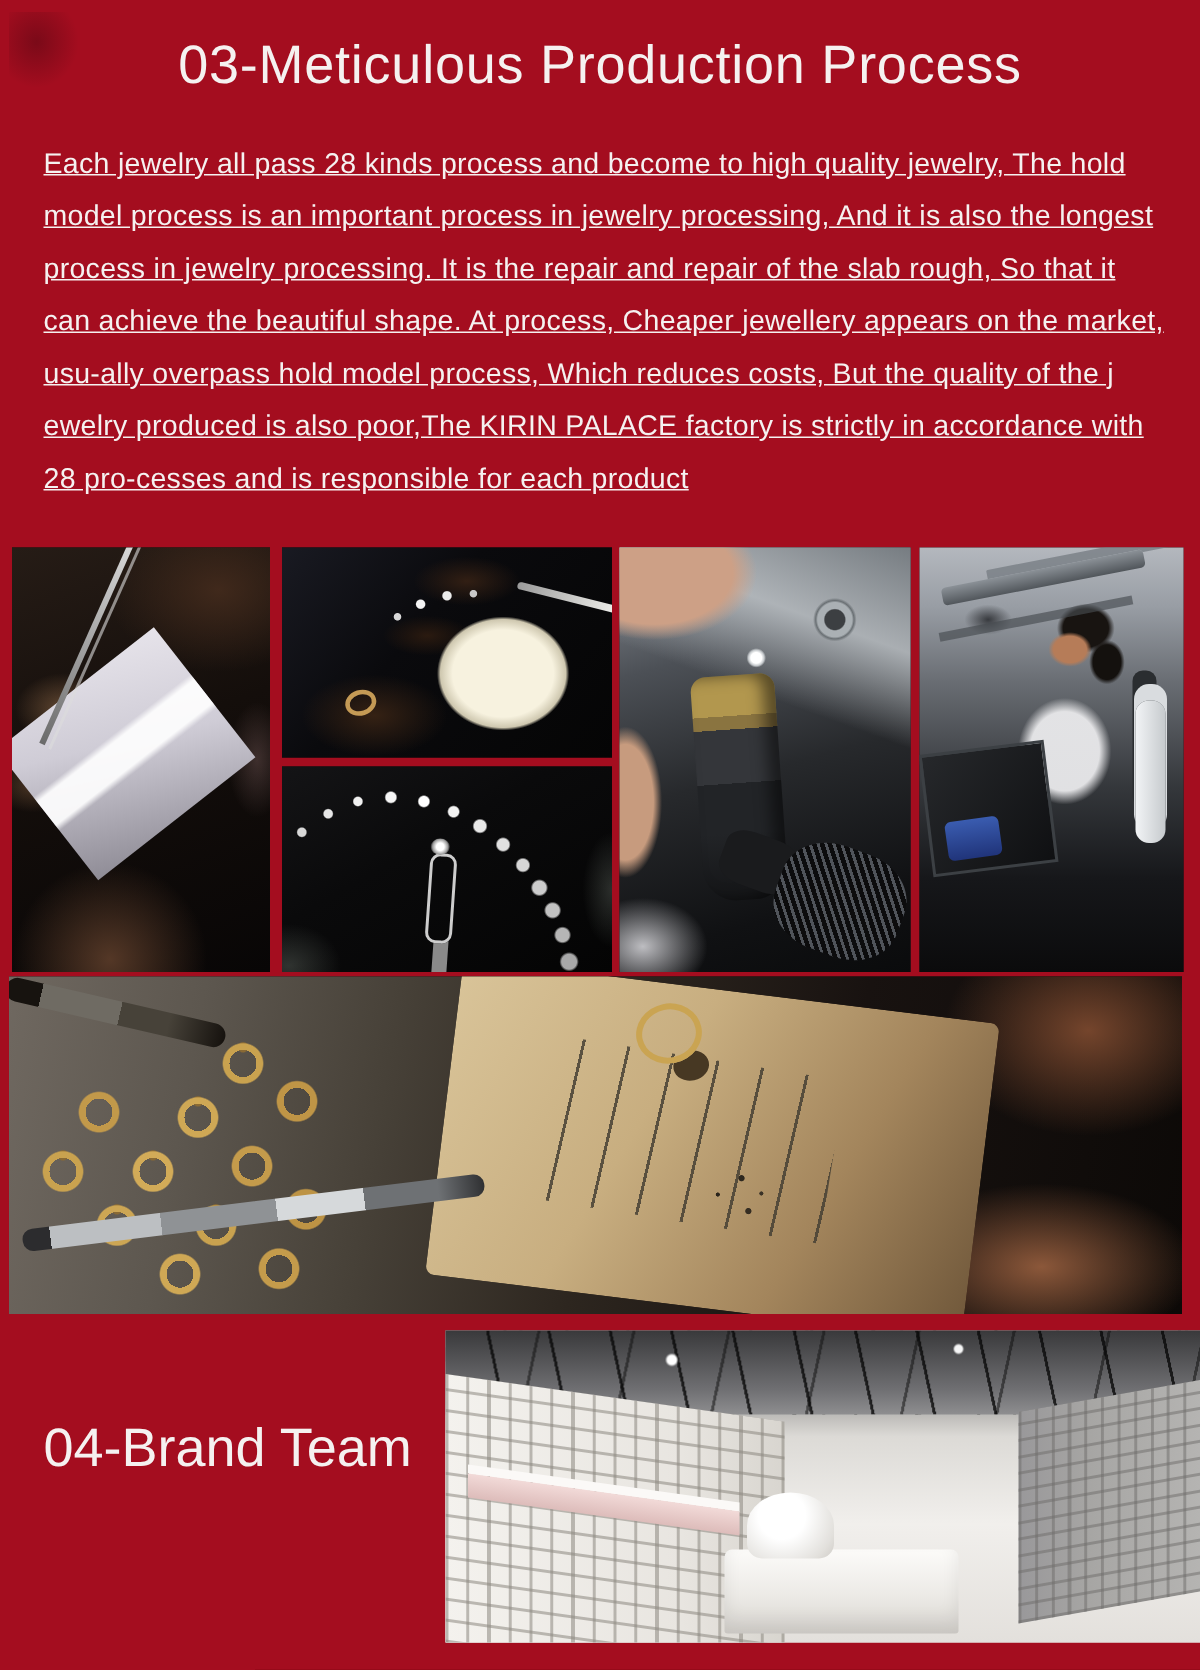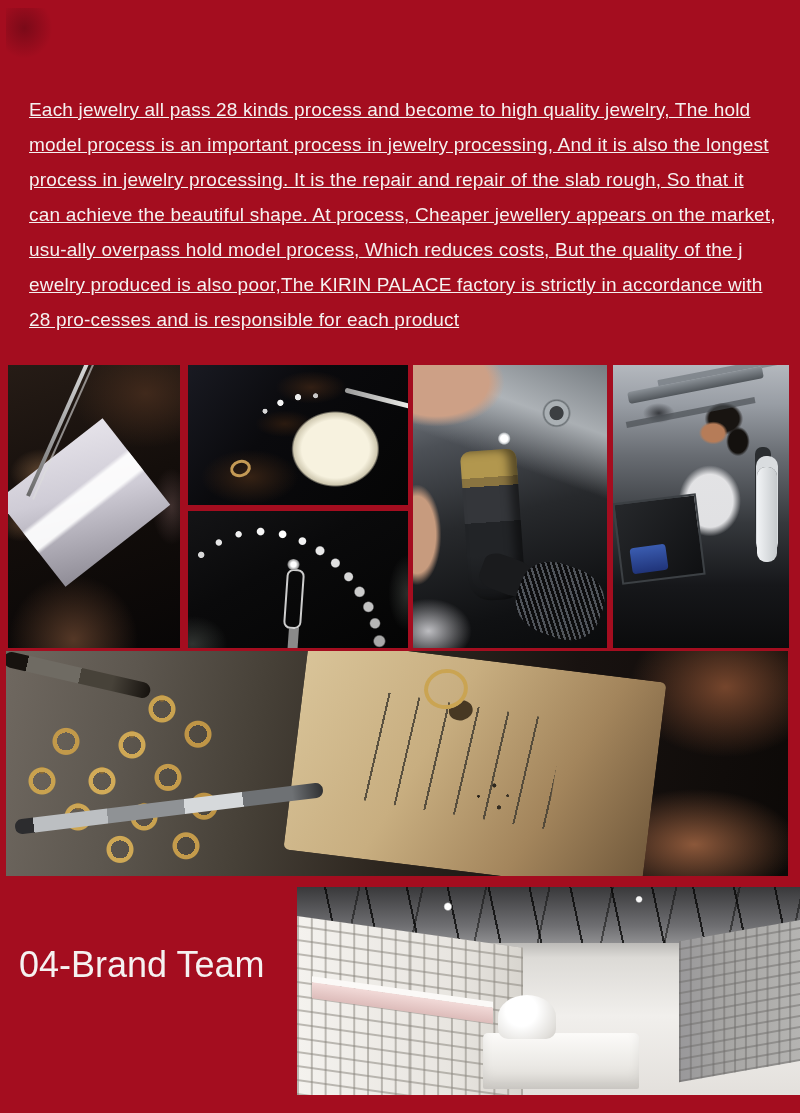--- a/index.html
+++ b/index.html
@@ -7,21 +7,21 @@
   #page{position:relative;width:800px;height:1113px;margin:0 auto;background:var(--red);
         overflow:hidden;font-family:"Liberation Sans","DejaVu Sans",sans-serif;}
   .shade{position:absolute;left:6px;top:8px;width:46px;height:50px;
          background:radial-gradient(ellipse at 40% 40%, rgba(60,5,14,.4), rgba(60,5,14,0) 72%);}
 
   .proc-title{position:absolute;top:22px;left:0;width:100%;margin:0;text-align:center;
               font-size:36px;font-weight:400;color:var(--ink);letter-spacing:.5px;}
   .proc-para{position:absolute;top:92px;left:29px;margin:0;font-size:19px;line-height:35px;
              color:var(--ink);white-space:pre;letter-spacing:.2px;text-decoration:underline;}
 
-  .brand-title{position:absolute;left:19px;top:944px;margin:0;font-size:36px;font-weight:400;color:var(--ink);}
+  .brand-title{position:absolute;left:29px;top:944px;margin:0;font-size:36px;font-weight:400;color:var(--ink);}
 
   .ph{position:absolute;overflow:hidden;}
   .ph::before,.ph::after{content:"";position:absolute;}
   .ph>div{position:absolute;}
 
   
   #ph1{left:8px;top:365px;width:172px;height:283px;background-color:#0c0908;background-image:
     radial-gradient(ellipse 46px 34px at 20% 38%, rgba(158,116,78,.55), transparent 70%),
     radial-gradient(ellipse 36px 26px at 8% 56%, rgba(140,100,66,.45), transparent 70%),
     radial-gradient(ellipse 28px 55px at 95% 50%, rgba(196,150,150,.25), transparent 70%),
@@ -172,20 +172,21 @@
     box-shadow:inset 0 -8px 12px rgba(0,0,0,.08);}
   .p7-dome{left:40%;bottom:27%;width:58px;height:44px;border-radius:50% 50% 10px 10px;
     background:radial-gradient(circle at 40% 35%, #ffffff 0 35%, #e2e0dc 80%, #cfccc7 100%);}
 </style>
 </head>
 <body>
 
 <div id="page">
   <div class="shade"></div>
 
+  <h1 class="proc-title">03-Meticulous Production Process</h1>
 
   <p class="proc-para">Each jewelry all pass 28 kinds process and become to high quality jewelry, The hold
 model process is an important process in jewelry processing, And it is also the longest
 process in jewelry processing. It is the repair and repair of the slab rough, So that it
 can achieve the beautiful shape. At process, Cheaper jewellery appears on the market,
 usu-ally overpass hold model process, Which reduces costs, But the quality of the j
 ewelry produced is also poor,The KIRIN PALACE factory is strictly in accordance with
 28 pro-cesses and is responsible for each product</p>
 
   <div class="ph" id="ph1" role="img" aria-label="Hands with tweezers placing a crystal bracelet into a long white gift box"></div>

